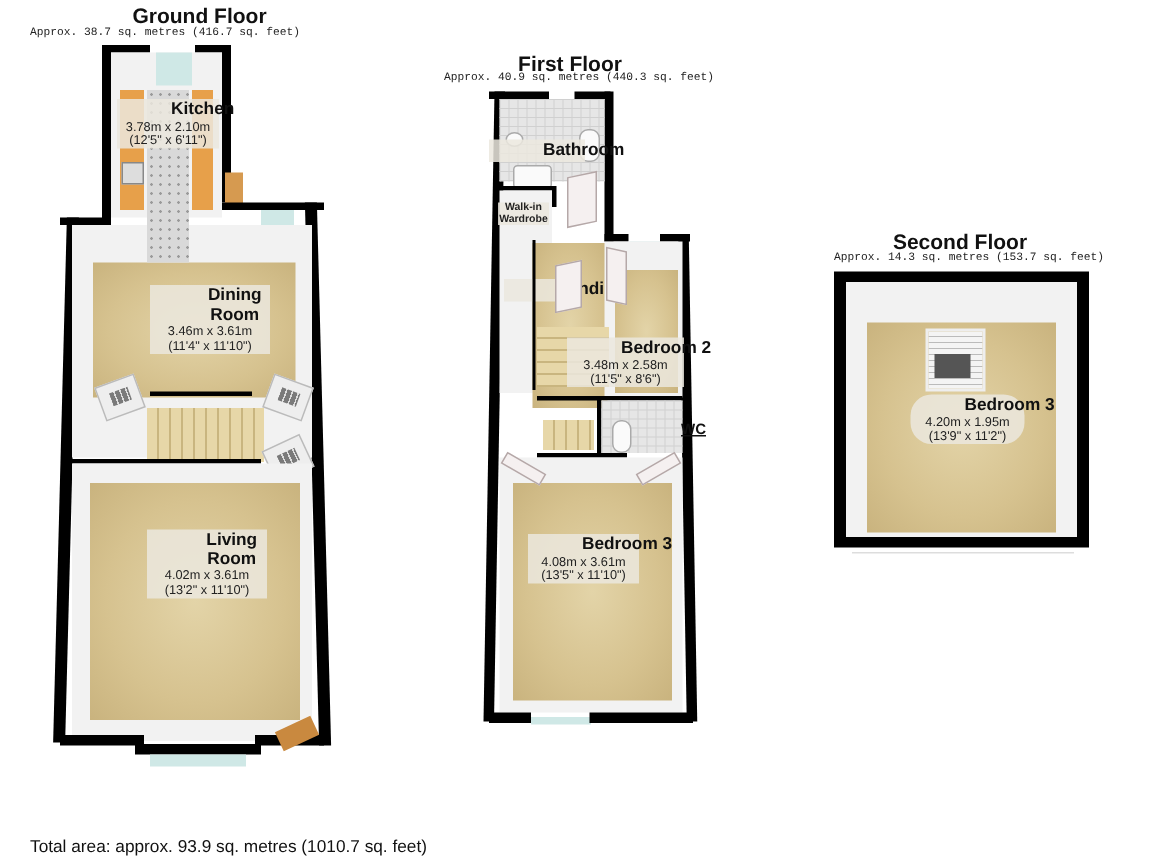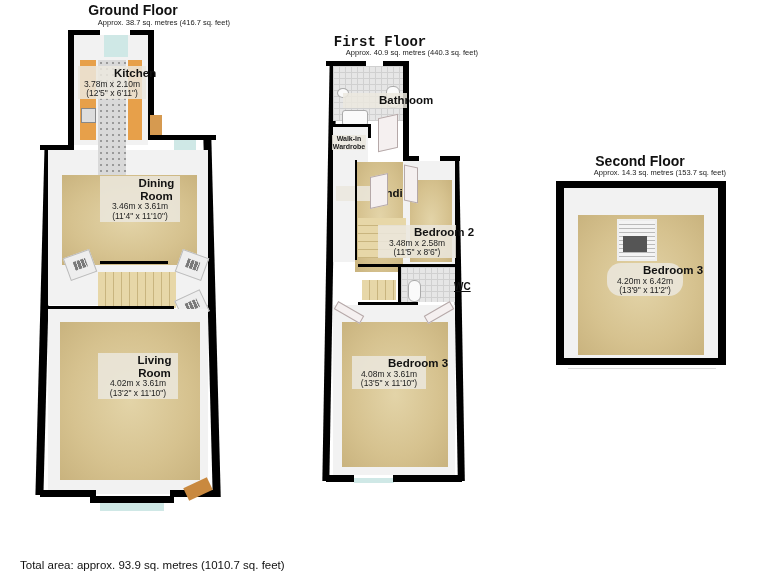--- a/index.html
+++ b/index.html
@@ -1,19 +1,19 @@
 <!DOCTYPE html>
 <html><head>
 <meta charset="utf-8">
 <style>
   html,body{margin:0;padding:0;background:#ffffff;}
   body{width:768px;height:576px;position:relative;overflow:hidden;font-family:"Liberation Sans",sans-serif;color:#111;}
   .abs{position:absolute;}
   .floor-title{position:absolute;font-weight:bold;font-size:14px;text-align:center;white-space:nowrap;color:#111;}
-  .floor-sub{position:absolute;font-size:7.5px;text-align:right;white-space:nowrap;color:#222;}
+  .floor-sub{position:absolute;font-size:7.5px;text-align:left;white-space:nowrap;color:#222;font-family:Liberation Mono, monospace;}
   .wall{position:absolute;background:#000;}
   .inner{position:absolute;background:#f2f2f2;}
   .carpet{position:absolute;background:radial-gradient(ellipse at center,#e3d4a8 0%,#d6c28f 60%,#c9b37e 100%);}
   .tile{position:absolute;background-color:#d9d9d9;background-image:radial-gradient(#9a9a9a 0.8px,transparent 1px);background-size:6px 6px;}
   .bathtile{position:absolute;background-color:#e6e6e6;background-image:linear-gradient(#d0d0d0 1px,transparent 1px),linear-gradient(90deg,#d0d0d0 1px,transparent 1px);background-size:6px 6px;}
   .worktop{position:absolute;background:#e7a04a;}
   .glass{position:absolute;background:#cfe8e6;}
   .label{position:absolute;background:rgba(235,232,222,0.85);text-align:center;padding:1px 3px;line-height:1.1;white-space:nowrap;}
   .label .name{font-weight:bold;font-size:11.5px;color:#111;display:block;margin-left:33px;}
   .label .dim{font-size:8.5px;color:#222;display:block;}
@@ -49,21 +49,21 @@
 
   <div class="wall" style="left:40px;top:145px;width:8px;height:350px;transform:skewX(-1.5deg);"></div>
   <div class="wall" style="left:208px;top:135px;width:8px;height:362px;transform:skewX(1.5deg);"></div>
   <div class="wall" style="left:40px;top:145px;width:34px;height:5px;"></div>
   <div class="wall" style="left:148px;top:135px;width:68px;height:5px;"></div>
   <div class="glass" style="left:174px;top:140px;width:22px;height:20px;"></div>
 
   <div class="inner" style="left:48px;top:150px;width:160px;height:155px;"></div>
   <div class="carpet" style="left:62px;top:175px;width:135px;height:90px;"></div>
   <div class="tile" style="left:98px;top:150px;width:28px;height:25px;"></div>
-  <div class="label" style="left:100px;top:176px;width:74px;">
+  <div class="label" style="left:100px;top:190px;width:74px;">
     <span class="name">Dining</span>
     <span class="name">Room</span>
     <span class="dim">3.46m x 3.61m</span>
     <span class="dim">(11'4" x 11'10")</span>
   </div>
   <div class="win3d" style="left:66px;top:253px;width:26px;height:22px;transform:rotate(-20deg);"></div>
   <div class="win3d" style="left:178px;top:253px;width:26px;height:22px;transform:rotate(20deg);"></div>
   <div class="wall" style="left:100px;top:261px;width:68px;height:3px;"></div>
   <div class="stairs" style="left:98px;top:272px;width:78px;height:36px;"></div>
   <div class="win3d" style="left:178px;top:294px;width:26px;height:22px;transform:rotate(-25deg);"></div>
@@ -78,34 +78,34 @@
     <span class="dim">(13'2" x 11'10")</span>
   </div>
   <div class="wall" style="left:40px;top:490px;width:56px;height:7px;"></div>
   <div class="wall" style="left:90px;top:496px;width:84px;height:7px;"></div>
   <div class="glass" style="left:100px;top:503px;width:64px;height:8px;"></div>
   <div class="wall" style="left:170px;top:490px;width:46px;height:7px;"></div>
   <div class="abs" style="left:185px;top:482px;width:26px;height:14px;background:#c9893f;transform:rotate(-25deg);"></div>
 </div>
 
 <div>
-  <div class="floor-title" style="left:320px;top:34px;width:120px;font-family:Liberation Mono, monospace;">First Floor</div>
-  <div class="floor-sub" style="left:308px;top:48px;width:170px;">Approx. 40.9 sq. metres (440.3 sq. feet)</div>
+  <div class="floor-title" style="left:320px;top:34px;width:120px;">First Floor</div>
+  <div class="floor-sub" style="left:296px;top:48px;width:170px;">Approx. 40.9 sq. metres (440.3 sq. feet)</div>
 
   <div class="wall" style="left:326px;top:61px;width:7px;height:420px;transform:skewX(-1deg);"></div>
   <div class="wall" style="left:326px;top:61px;width:40px;height:5px;"></div>
   <div class="wall" style="left:383px;top:61px;width:24px;height:5px;"></div>
   <div class="wall" style="left:403px;top:61px;width:6px;height:100px;"></div>
   <div class="glass" style="left:366px;top:66px;width:17px;height:18px;"></div>
 
   <div class="bathtile" style="left:333px;top:66px;width:70px;height:55px;"></div>
   <div class="abs" style="left:386px;top:86px;width:12px;height:20px;background:#fafafa;border:1px solid #aaa;border-radius:6px;"></div>
   <div class="abs" style="left:337px;top:88px;width:10px;height:8px;background:#fafafa;border:1px solid #aaa;border-radius:50%;"></div>
   <div class="abs" style="left:342px;top:110px;width:24px;height:14px;background:#fafafa;border:1px solid #aaa;border-radius:3px;"></div>
-  <div class="label" style="left:343px;top:93px;width:58px;">
+  <div class="label" style="left:326px;top:93px;width:58px;">
     <span class="name">Bathroom</span>
   </div>
   <div class="door" style="left:378px;top:116px;width:18px;height:32px;transform:skewY(-12deg);"></div>
 
   <div class="wall" style="left:333px;top:124px;width:36px;height:3px;"></div>
   <div class="wall" style="left:368px;top:124px;width:3px;height:14px;"></div>
   <div class="inner" style="left:333px;top:127px;width:35px;height:35px;"></div>
   <div class="label" style="left:332px;top:135px;width:34px;padding:0;">
     <span class="dim" style="font-weight:bold;font-size:7px;">Walk-in</span>
     <span class="dim" style="font-weight:bold;font-size:7px;">Wardrobe</span>
@@ -161,19 +161,19 @@
   <div class="floor-title" style="left:580px;top:153px;width:120px;">Second Floor</div>
   <div class="floor-sub" style="left:556px;top:168px;width:170px;">Approx. 14.3 sq. metres (153.7 sq. feet)</div>
 
   <div class="wall" style="left:556px;top:181px;width:170px;height:184px;"></div>
   <div class="inner" style="left:564px;top:188px;width:154px;height:170px;"></div>
   <div class="carpet" style="left:578px;top:215px;width:126px;height:140px;"></div>
   <div class="abs" style="left:617px;top:219px;width:36px;height:38px;background:repeating-linear-gradient(180deg,#f4f4f4 0,#f4f4f4 3px,#bbb 3px,#bbb 4px);border:2px solid #eee;"></div>
   <div class="abs" style="left:623px;top:236px;width:24px;height:16px;background:#555;"></div>
   <div class="label" style="left:607px;top:263px;width:70px;border-radius:14px;">
     <span class="name">Bedroom 3</span>
-    <span class="dim">4.20m x 6.42m</span>
+    <span class="dim">4.20m x 1.95m</span>
     <span class="dim">(13'9" x 11'2")</span>
   </div>
   <div class="abs" style="left:568px;top:368px;width:148px;height:1px;background:#ddd;"></div>
 </div>
 
 <div class="total">Total area: approx. 93.9 sq. metres (1010.7 sq. feet)</div>
 
 </body></html>

